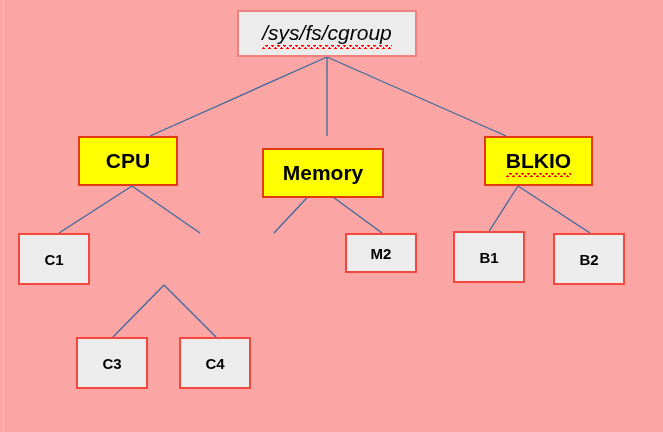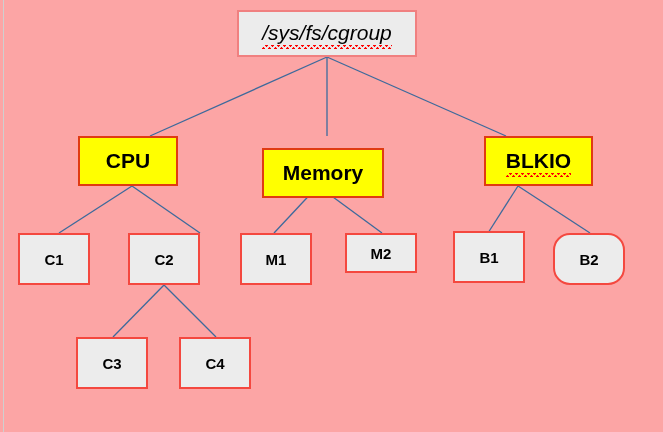--- a/index.html
+++ b/index.html
@@ -125,41 +125,35 @@
   </div>
 
   <div class="node node-group" style="left:484px; top:136px; width:109px; height:50px;">
     <span class="squiggle">BLKIO</span>
   </div>
 
   <div class="node node-leaf" style="left:18px; top:233px; width:72px; height:52px;">
     <span>C1</span>
   </div>
 
-  <div class="node node-leaf" style="left:128px; top:233px; width:72px; height:52px;">
-    <span>C2</span>
-  </div>
 
   <div class="node node-leaf" style="left:76px; top:337px; width:72px; height:52px;text-align:center;">
     <span>C3</span>
   </div>
 
   <div class="node node-leaf" style="left:179px; top:337px; width:72px; height:52px;">
     <span>C4</span>
   </div>
 
-  <div class="node node-leaf" style="left:240px; top:233px; width:72px; height:52px;">
-    <span>M1</span>
-  </div>
 
   <div class="node node-leaf" style="left:345px; top:233px; width:72px; height:40px;">
     <span>M2</span>
   </div>
 
   <div class="node node-leaf" style="left:453px; top:231px; width:72px; height:52px;">
     <span>B1</span>
   </div>
 
-  <div class="node node-leaf" style="left:553px; top:233px; width:72px; height:52px;border-radius:17px;">
+  <div class="node node-leaf" style="left:553px; top:233px; width:72px; height:52px;">
     <span>B2</span>
   </div>
 
 </div>
 
 </body></html>

